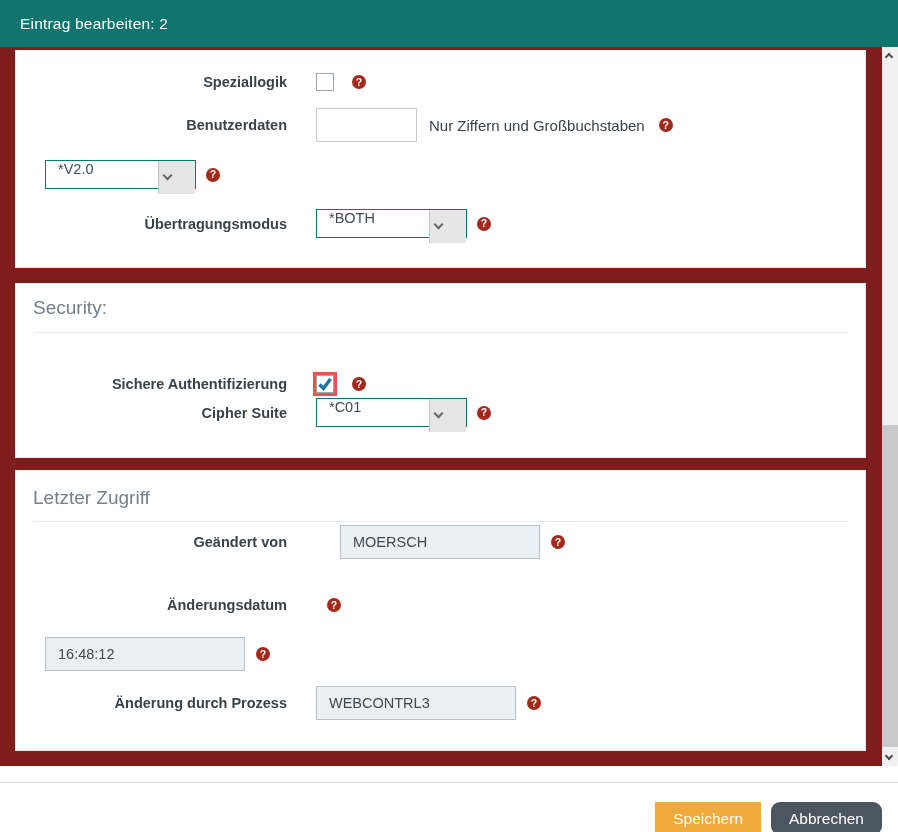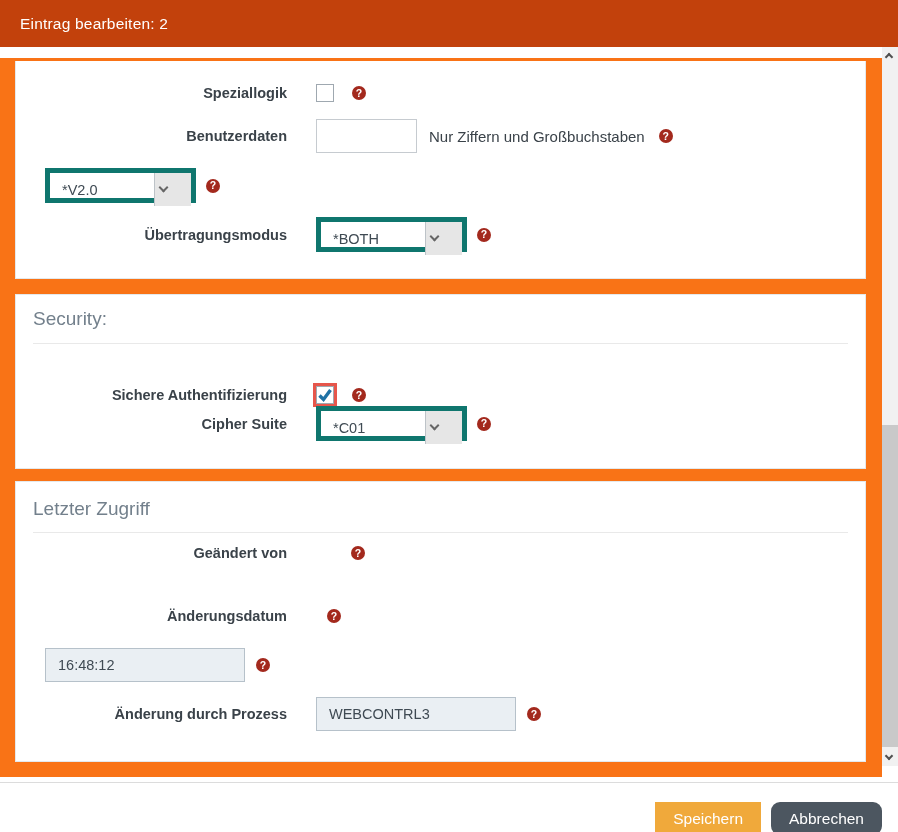--- a/index.html
+++ b/index.html
@@ -1,25 +1,25 @@
 <!DOCTYPE html>
 <html><head>
 <meta charset="utf-8">
 <style>
   * { margin:0; padding:0; box-sizing:border-box; }
   body { font-family:"Liberation Sans", sans-serif; background:#fff; }
   .screen { position:relative; width:898px; height:832px; background:#fff; overflow:hidden; }
 
   
   .dialog-header { position:absolute; left:0; top:0; width:898px; height:47px;
-    background:#c2410c; display:flex; align-items:center; padding-left:20px; }
+    background:#0f766e; display:flex; align-items:center; padding-left:20px; }
   .dialog-header .title { color:#fff; font-size:15.5px; letter-spacing:.2px; }
 
   
-  .dialog-body { position:absolute; left:0; top:47px; width:882px; height:719px; background:#f97316;margin-top:11px; }
+  .dialog-body { position:absolute; left:0; top:47px; width:882px; height:719px; background:#7f1d1d; }
 
   .card { position:absolute; left:15px; width:851px; background:#fff;
     border:1px solid #E4E9EC; }
   .card-general  { top:3px;   height:218px; border-top:none; }
   .card-security { top:236px; height:175px; }
   .card-zugriff  { top:423px; height:281px;text-decoration:underline; }
 
   .section-heading { position:absolute; left:17px; font-size:19px; color:#73808C; font-weight:400; }
   .section-divider { position:absolute; left:17px; right:17px; height:1px; background:#E9E9E9; }
 
@@ -29,22 +29,22 @@
 
   
   .checkbox { width:18px; height:18px; background:#fff; border:1px solid #9FA8B0;
     display:flex; align-items:center; justify-content:center; }
   .checkbox.highlight { box-shadow:0 0 0 3px #E6564B; }
   .checkbox svg { display:block; }
 
   .text-input { width:101px; height:34px; border:1px solid #C6CBD0; background:#fff;
     font-family:"Liberation Sans", sans-serif; font-size:14.5px; color:#3F4A53; padding:0 10px; outline:none; }
 
-  .fake-select { width:151px; height:35px; border:5px solid #0f766e; background:#fff;
-    display:flex; align-items:flex-end; position:relative; cursor:default; }
+  .fake-select { width:151px; height:29px; border:1px solid #0f766e; background:#fff;
+    display:flex; align-items:flex-start; position:relative; cursor:default; }
   .fake-select .val { font-size:14.5px; color:#3F4A53; padding-left:12px; }
   .fake-select .btn { position:absolute; right:0; top:0; bottom:0; width:19px;
     background:#E6E6E6; border-left:1px solid #BDC3C8; }
   .chevron-down { position:absolute; left:5px; top:11px; width:7px; height:7px;
     border-right:2px solid #666; border-bottom:2px solid #666; transform:rotate(45deg); }
 
   .ro-input { width:200px; height:34px; background:#EAEFF3; border:1px solid #B6C1CA;
     display:flex; align-items:center; padding-left:12px; font-size:14.5px; color:#3F4A53; }
 
   .hint { font-size:15px; color:#3A4249; margin-left:12px; white-space:nowrap; }
@@ -159,20 +159,21 @@
       </div>
     </div>
 
     <div class="card card-zugriff">
       <div class="section-heading" style="top:16px;">Letzter Zugriff</div>
       <div class="section-divider" style="top:50px;"></div>
 
       <div class="row" style="top:54px; height:34px;gap:24px;">
         <div class="lbl">Geändert von</div>
         <div class="ctl">
+          <div class="ro-input">MOERSCH</div>
           <div class="help-icon ml11">?</div>
         </div>
       </div>
 
       <div class="row" style="top:117px; height:34px;">
         <div class="lbl">Änderungsdatum</div>
         <div class="ctl">
           <div class="help-icon ml11">?</div>
         </div>
       </div>

